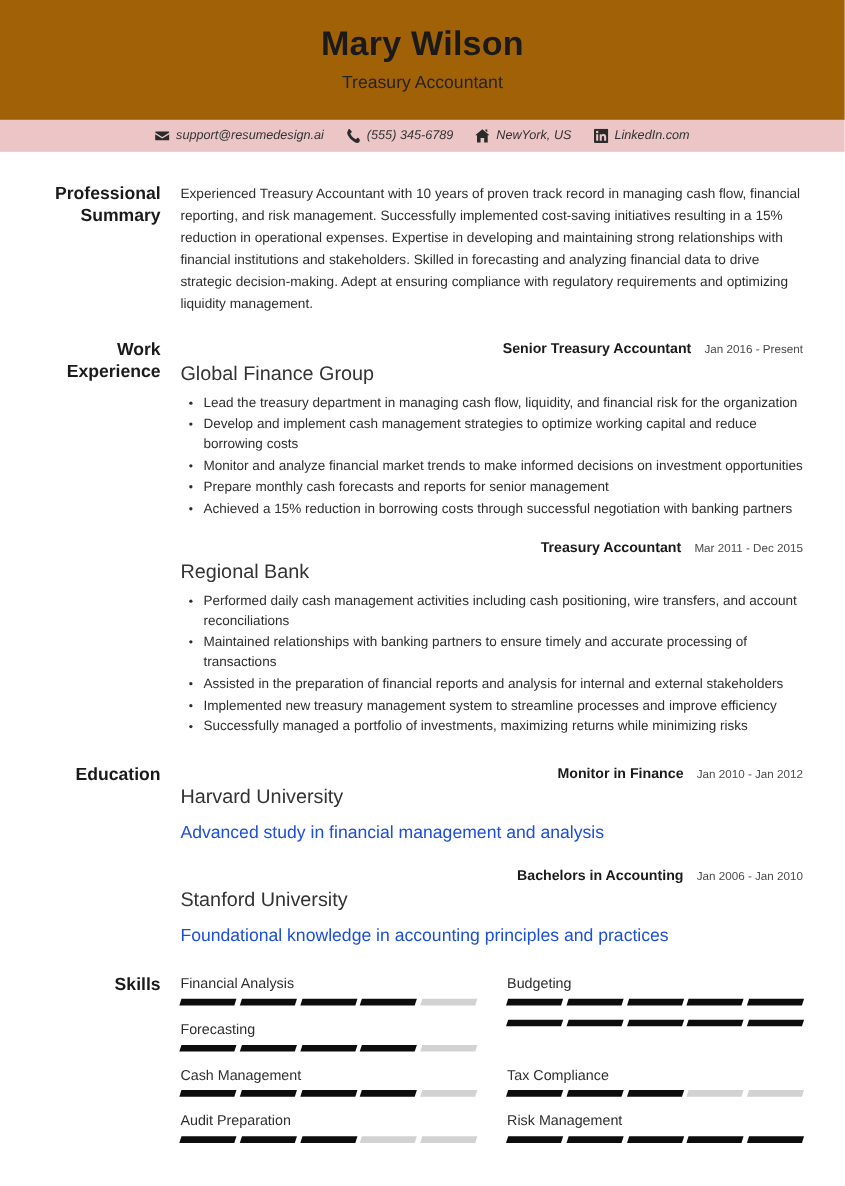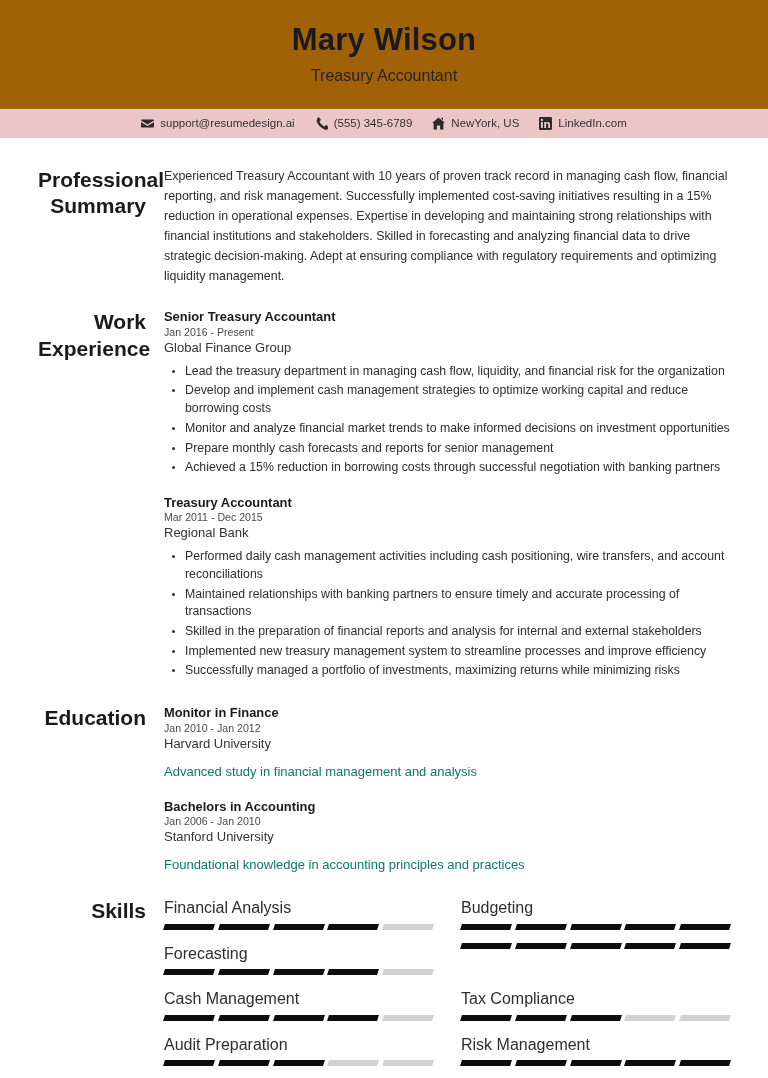--- a/index.html
+++ b/index.html
@@ -45,20 +45,21 @@
   }
 
   .contact-band {
     background: #ecc5c6;
     padding: 8px 10px;
     display: flex;
     justify-content: center;
     align-items: center;
     gap: 20px;
     flex-wrap: wrap;
+    font-style: italic;
   }
 
   .contact-item {
     display: flex;
     align-items: center;
     gap: 6px;
     font-size: 11.5px;
     color: #333333;
     white-space: nowrap;
   }
@@ -83,21 +84,21 @@
     align-items: flex-start;
     margin-bottom: 22px;
   }
   .section:last-child { margin-bottom: 0; }
 
   .section-label {
     width: 126px;
     flex: 0 0 126px;
     text-align: right;
     padding-right: 18px;
-    font-size: 21px;
+    font-size: 16px;
     font-weight: bold;
     color: #1a1a1a;
     line-height: 1.26;
     padding-top: 1px;
   }
 
   .section-body {
     flex: 1 1 auto;
     min-width: 0;
   }
@@ -110,47 +111,47 @@
   }
 
   
   .entry { margin-bottom: 17px; }
   .entry:last-child { margin-bottom: 0; }
 
   .entry-head {
     display: flex;
     align-items: baseline;
     justify-content: flex-end;
-    flex-direction: column;
+    gap: 12px;
   }
 
   .entry-title {
     font-size: 12.9px;
     font-weight: bold;
     color: #1a1a1a;
     line-height: 1.35;
   }
 
   .entry-date {
     font-size: 10.6px;
     color: #4a4a4a;
     white-space: nowrap;
     flex: 0 0 auto;
   }
 
   .entry-org {
-    font-size: 13px;
+    font-size: 18px;
     color: #333333;
     line-height: 1.38;
     margin-top: 1px;
   }
 
   .entry-desc {
-    font-size: 13px;
-    color: #0f766e;
+    font-size: 16px;
+    color: #1d4ed8;
     line-height: 1.5;
     margin-top: 9px;
   }
 
   .bullets {
     list-style: none;
     margin-top: 6px;
   }
 
   .bullets li {
@@ -179,21 +180,21 @@
     grid-template-columns: 1fr 1fr;
     column-gap: 28px;
     row-gap: 13px;
   }
 
   .skill {
     display: block;
   }
 
   .skill-name {
-    font-size: 16px;
+    font-size: 13px;
     color: #2e2e2e;
     line-height: 1.35;
     margin-bottom: 5px;
   }
 
   .skill-bars {
     display: flex;
     gap: 5px;
   }
 
@@ -291,21 +292,21 @@
 
         <div class="entry">
           <div class="entry-head">
             <div class="entry-title">Treasury Accountant</div>
             <div class="entry-date">Mar 2011 - Dec 2015</div>
           </div>
           <div class="entry-org">Regional Bank</div>
           <ul class="bullets">
             <li>Performed daily cash management activities including cash positioning, wire transfers, and account reconciliations</li>
             <li>Maintained relationships with banking partners to ensure timely and accurate processing of transactions</li>
-            <li>Skilled in the preparation of financial reports and analysis for internal and external stakeholders</li>
+            <li>Assisted in the preparation of financial reports and analysis for internal and external stakeholders</li>
             <li>Implemented new treasury management system to streamline processes and improve efficiency</li>
             <li>Successfully managed a portfolio of investments, maximizing returns while minimizing risks</li>
           </ul>
         </div>
 
       </div>
     </div>
 
     <div class="section">
       <div class="section-label">Education</div>

